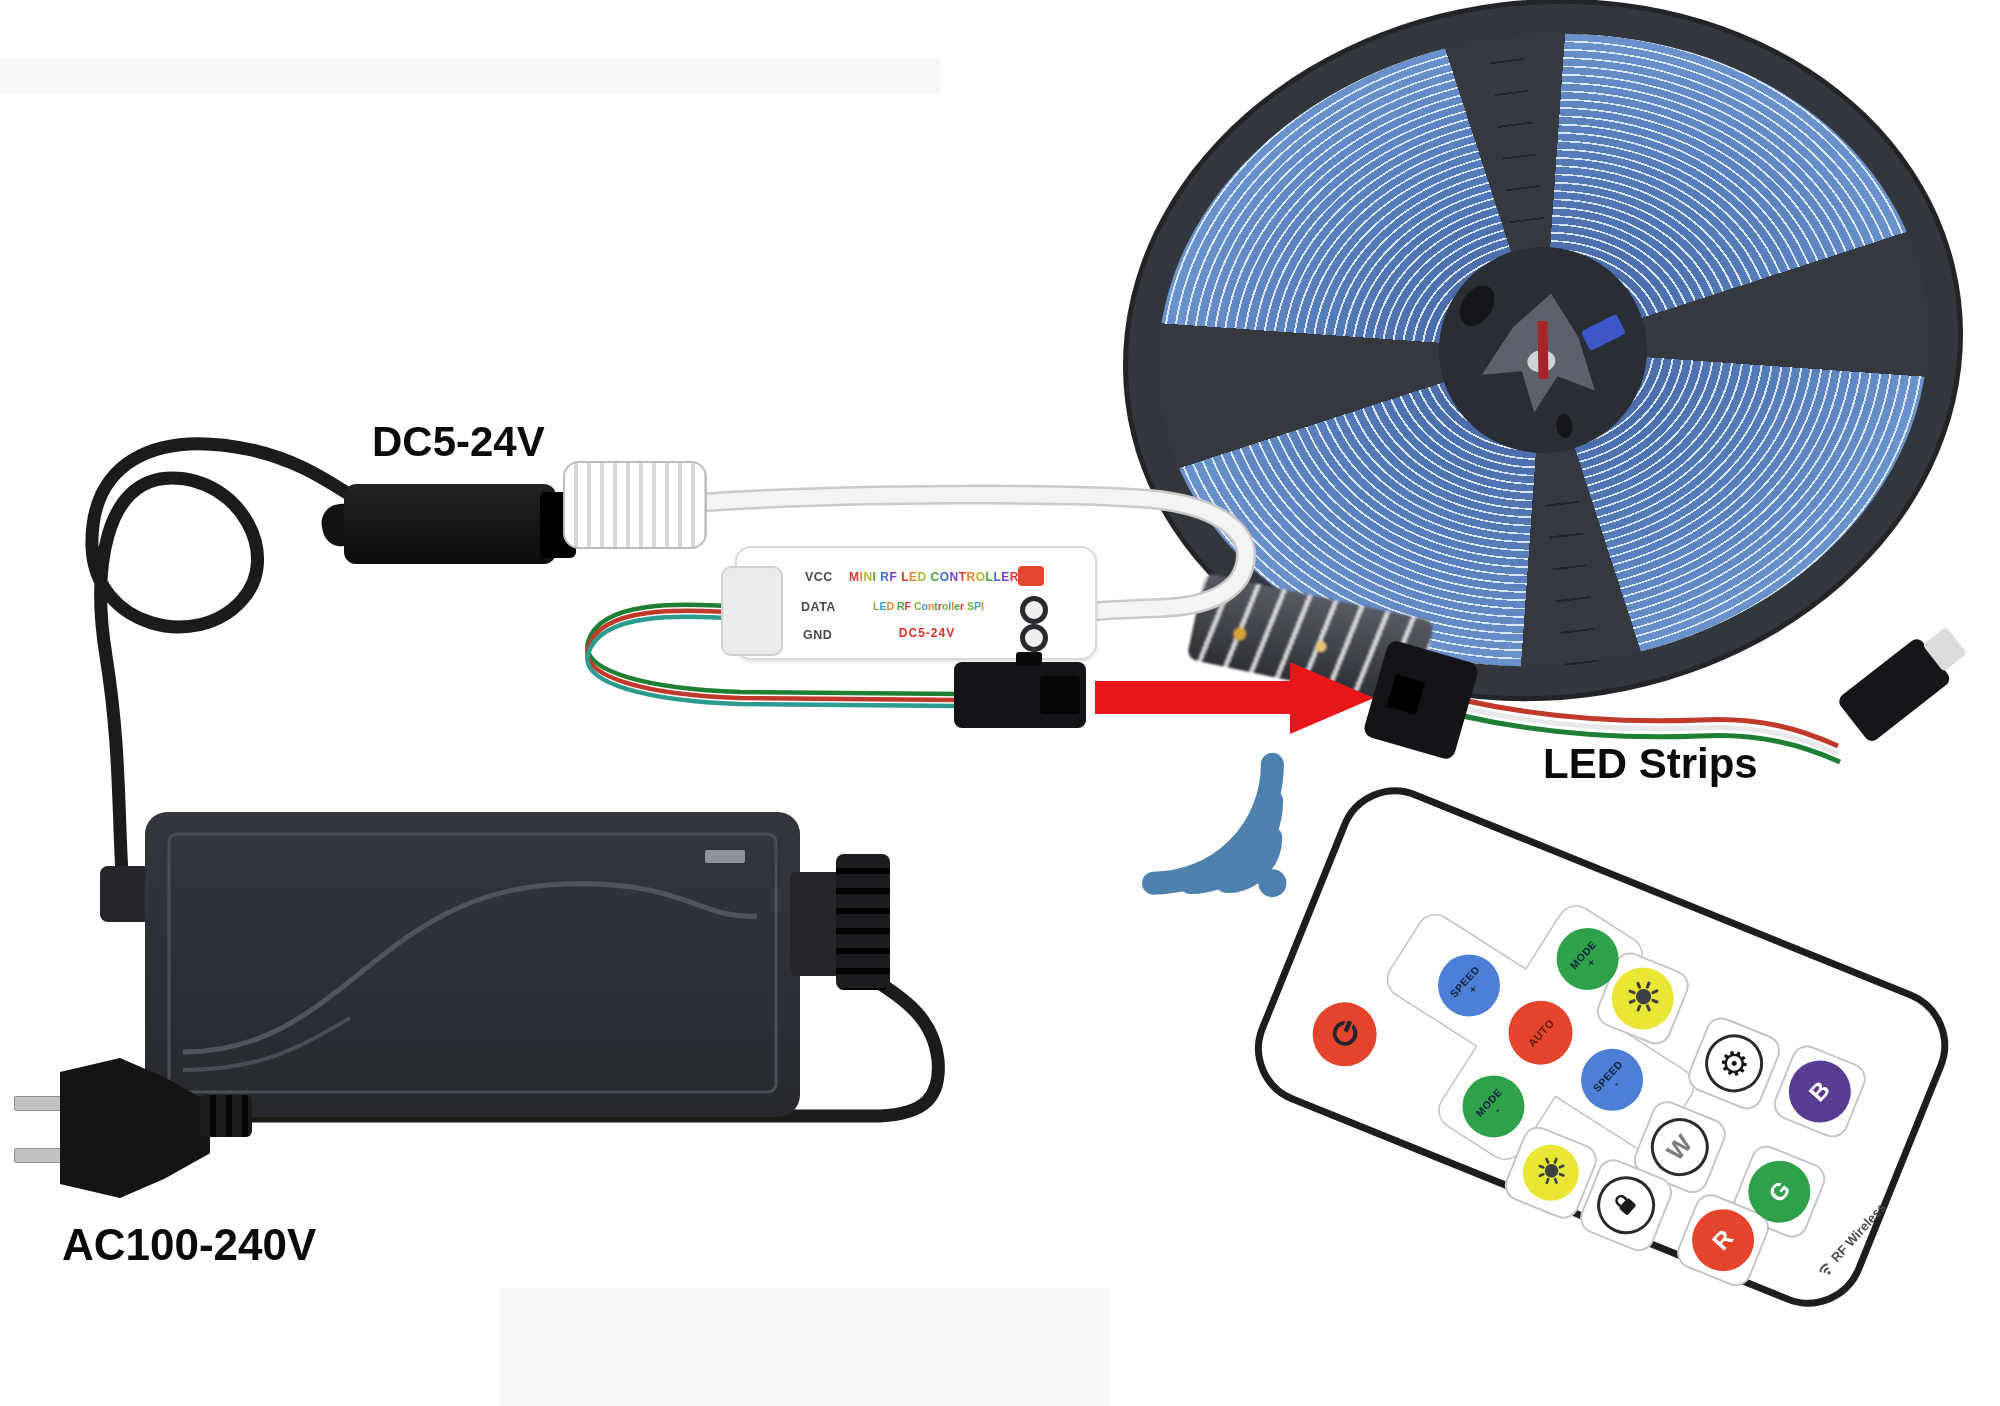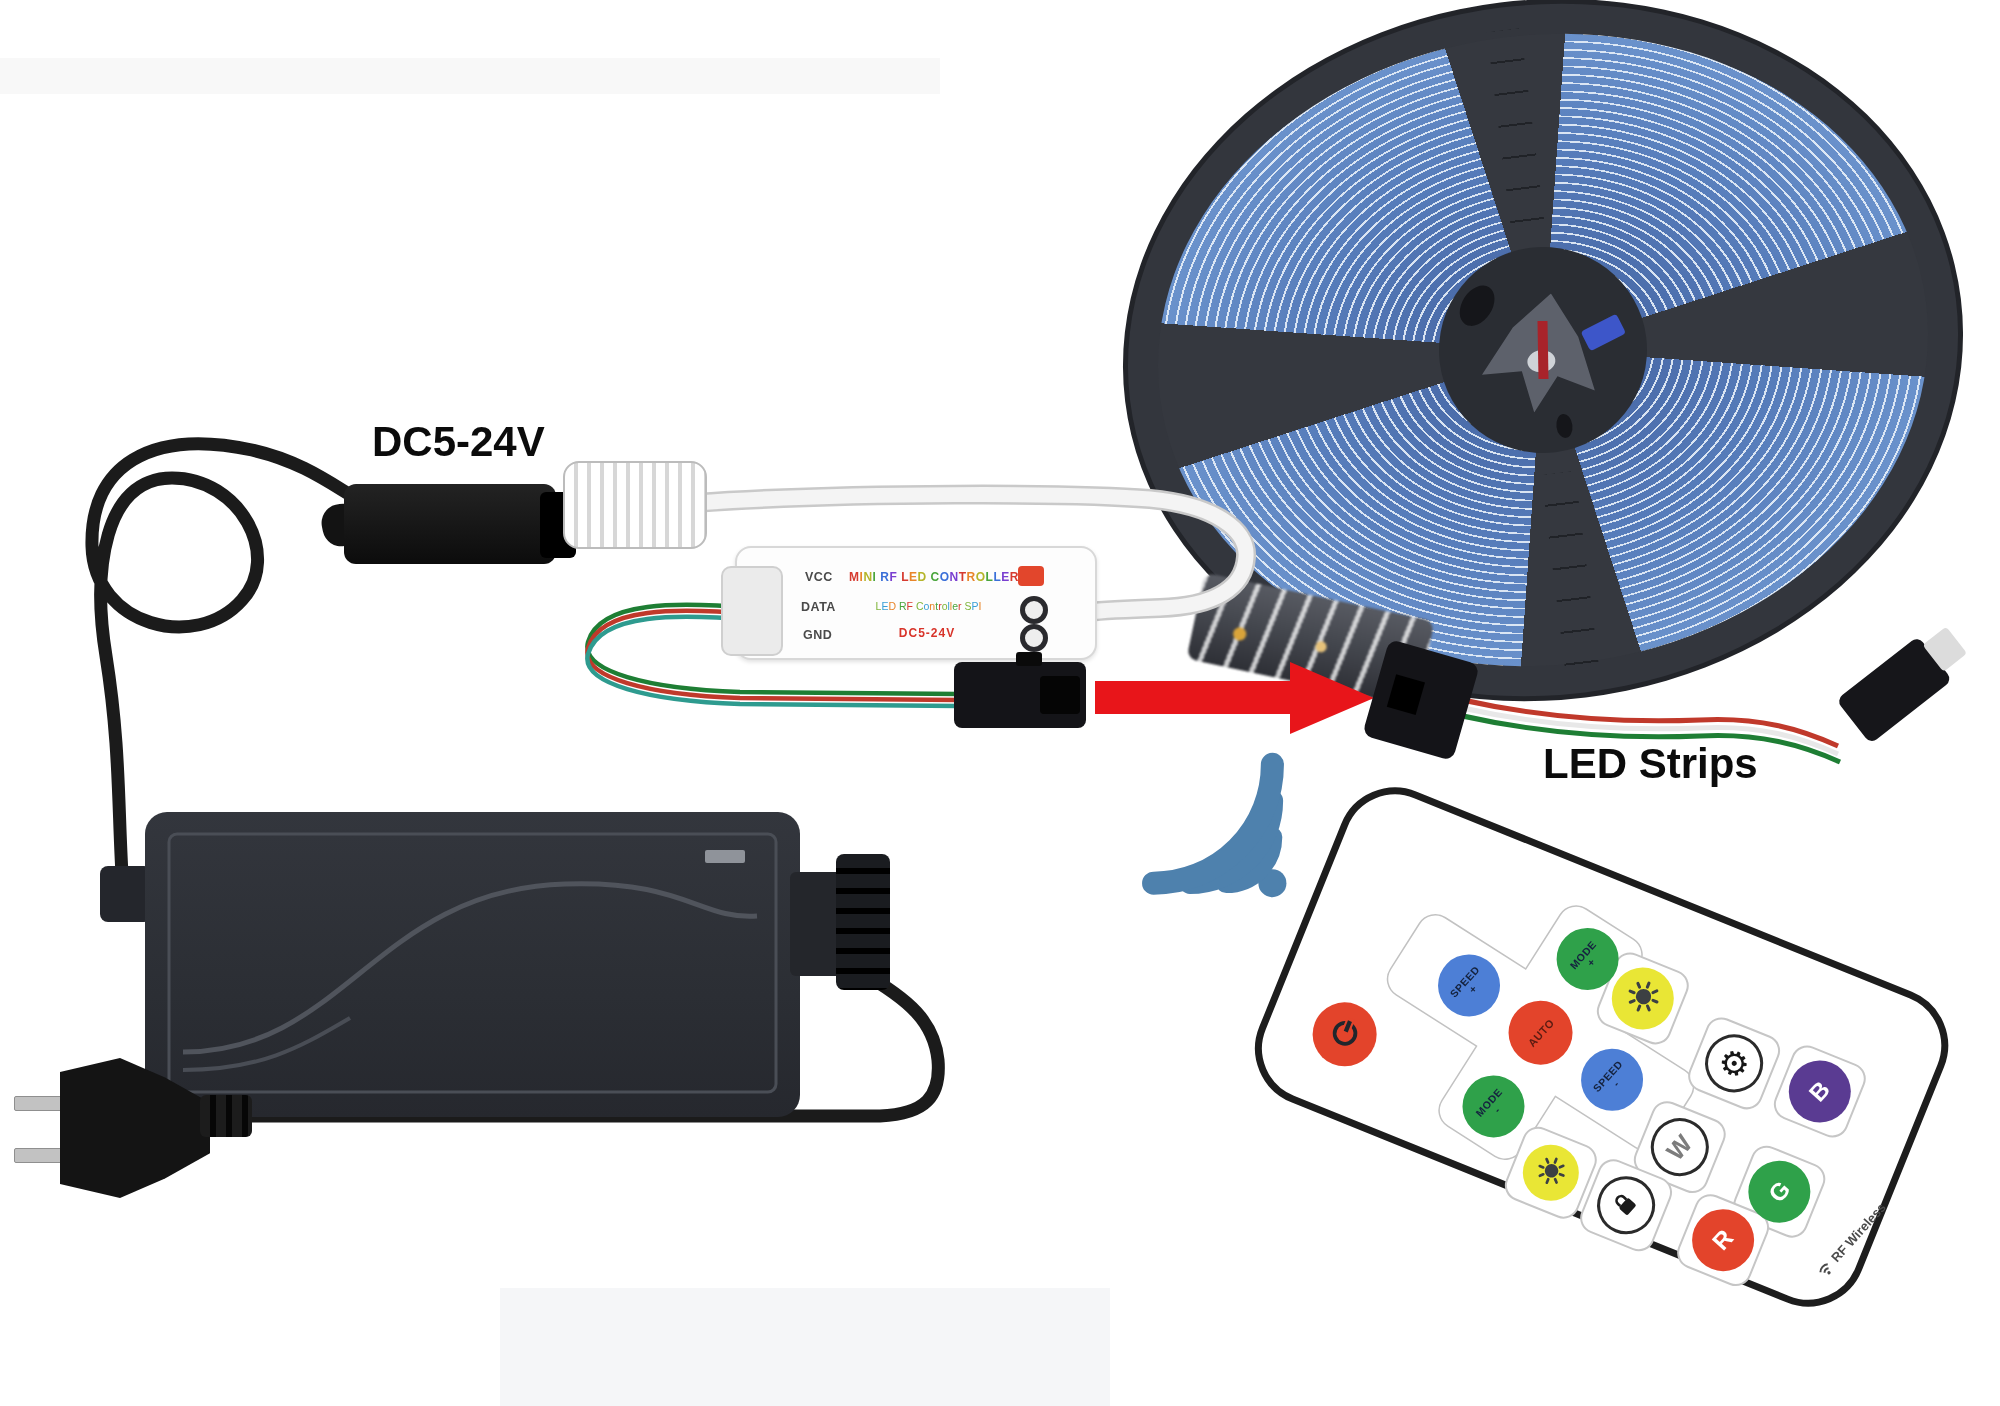--- a/index.html
+++ b/index.html
@@ -59,21 +59,21 @@
      background:repeating-linear-gradient(90deg,#ffffff 0 9px,#d7d7d7 9px 13px);}
 
   
   #controller{left:735px;top:546px;width:358px;height:110px;background:#fdfdfd;border:2px solid #d8d8d8;
       border-radius:16px;box-shadow:0 2px 4px rgba(0,0,0,0.12);}
   #controller .clamp{position:absolute;left:-16px;top:18px;width:58px;height:86px;background:#ebebeb;
       border:2px solid #cfcfcf;border-radius:10px;}
   #controller .pin{position:absolute;font-size:12.5px;font-weight:bold;color:#4a4a4a;letter-spacing:0.5px;}
   #controller .pin.p0{left:68px;top:22px;} #controller .pin.p1{left:64px;top:52px;} #controller .pin.p2{left:66px;top:80px;}
   #controller .l1{position:absolute;left:102px;top:22px;width:190px;text-align:center;font-size:12px;font-weight:bold;letter-spacing:0.5px;}
-  #controller .l2{position:absolute;left:104px;top:52px;width:175px;text-align:center;font-size:10.5px;font-weight:normal;}
+  #controller .l2{position:absolute;left:104px;top:52px;width:175px;text-align:center;font-size:10.5px;font-weight:bold;}
   #controller .l3{position:absolute;left:140px;top:78px;width:100px;text-align:center;font-size:12px;font-weight:bold;color:#d8342a;letter-spacing:1px;}
   #controller .redsq{position:absolute;left:281px;top:18px;width:26px;height:20px;background:#e2462c;border-radius:4px;}
   #controller .donut{position:absolute;width:18px;height:18px;border:5px solid #2a2a2e;border-radius:50%;background:#eee;}
   #controller .d1{left:283px;top:48px;} #controller .d2{left:283px;top:76px;}
 
   
   #jst1{left:954px;top:662px;width:132px;height:66px;background:#141418;border-radius:8px;}
   #jst1 .notch{position:absolute;left:86px;top:14px;width:40px;height:38px;background:#050505;border-radius:4px;}
   #jst1 .latch{position:absolute;left:62px;top:-10px;width:26px;height:14px;background:#0a0a0a;border-radius:3px;}
   #jst-reel{left:1374px;top:650px;width:94px;height:100px;background:#141418;border-radius:10px;transform:rotate(16deg);}
@@ -223,20 +223,21 @@
     <svg width="170" height="165" viewBox="0 0 100 100">
       <circle cx="86" cy="88" r="8.5" fill="#4e81ad"></circle>
       <path d="M 58,88 A 28,28 0 0 0 86,60" fill="none" stroke="#4e81ad" stroke-width="12" stroke-linecap="round"></path>
       <path d="M 36,88 A 50,50 0 0 0 86,38" fill="none" stroke="#4e81ad" stroke-width="13" stroke-linecap="round"></path>
       <path d="M 14,88 A 72,72 0 0 0 86,16" fill="none" stroke="#4e81ad" stroke-width="14" stroke-linecap="round"></path>
     </svg>
   </div>
 
   <div class="biglabel" id="label-dc">DC5-24V</div>
   <div class="biglabel" id="label-led">LED Strips</div>
+  <div class="biglabel" id="label-ac">AC100-240V</div>
 
   <div id="remote">
     <svg class="crossplate" width="650" height="335" viewBox="0 0 650 335">
       <g transform="rotate(10.5 256 170)">
         <rect x="96" y="125" width="320" height="90" rx="18" fill="#ffffff" stroke="#c2c2c2" stroke-width="3"></rect>
         <rect x="210" y="42" width="92" height="256" rx="18" fill="#ffffff" stroke="#c2c2c2" stroke-width="3"></rect>
         <rect x="96" y="125" width="320" height="90" rx="18" fill="#ffffff"></rect>
         <rect x="210" y="42" width="92" height="256" rx="18" fill="#ffffff"></rect>
       </g>
     </svg>

